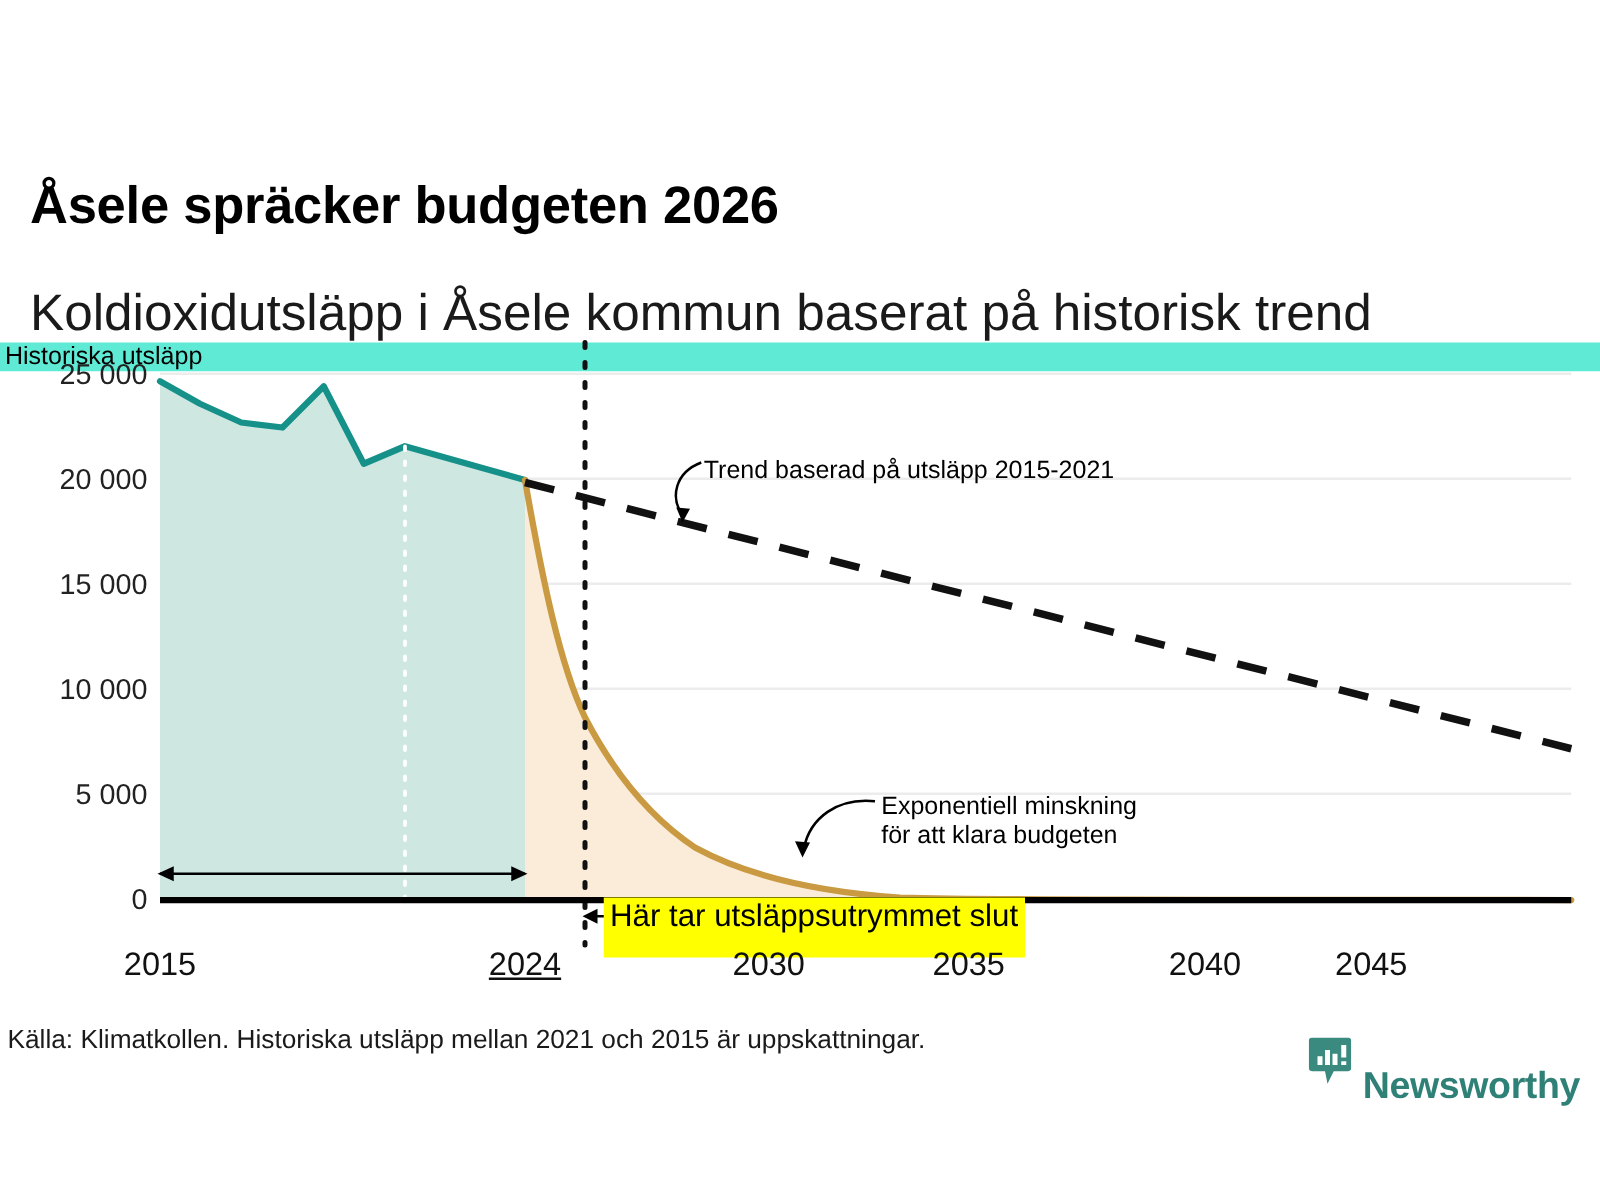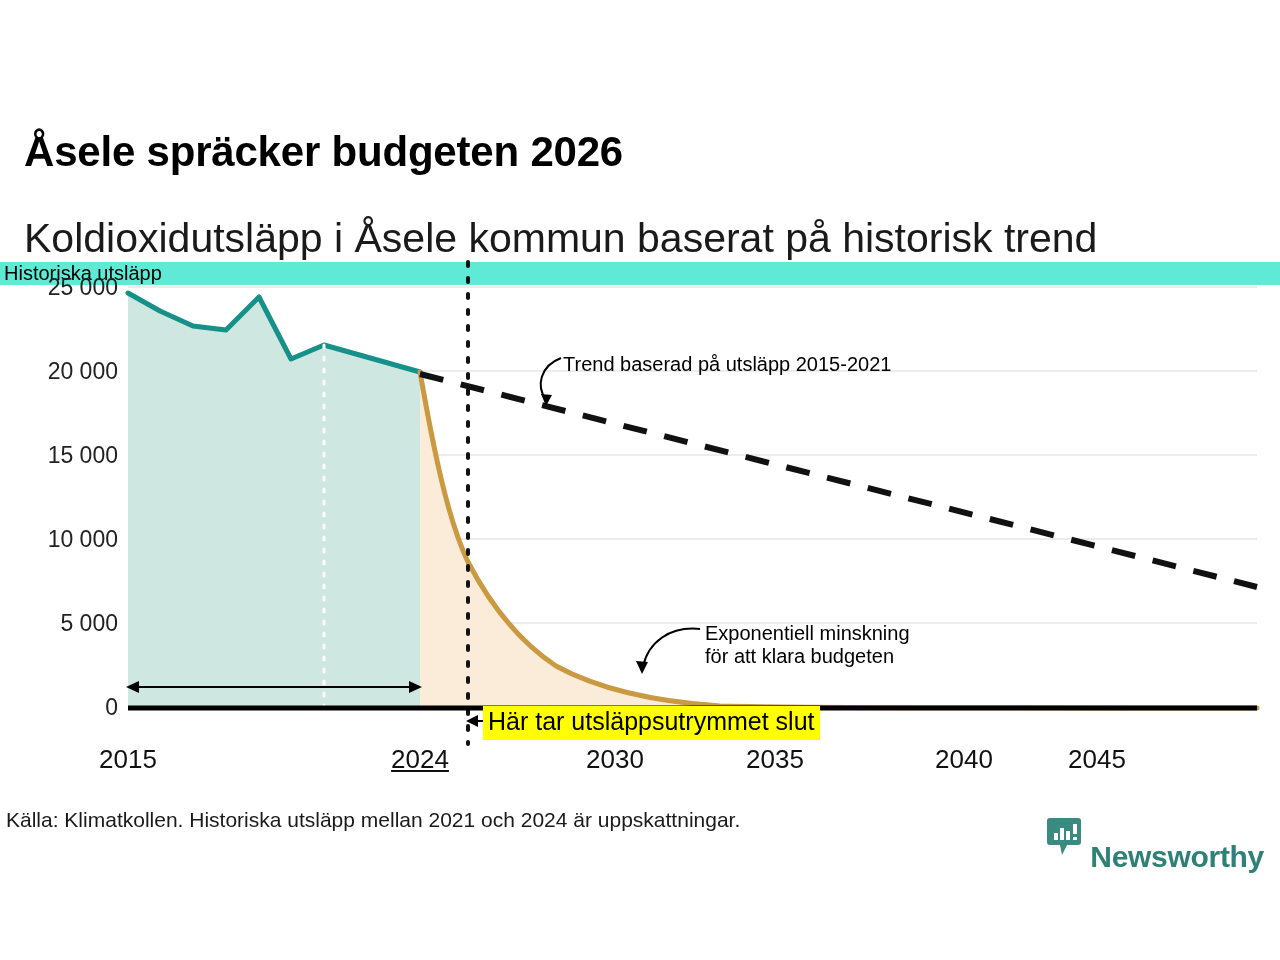--- a/index.html
+++ b/index.html
@@ -3,21 +3,21 @@
 <meta charset="utf-8">
 <style>
   html,body{margin:0;padding:0;}
   body{
     width:1280px;height:960px;
     background:#ffffff;
     font-family:"Liberation Sans", sans-serif;
     overflow:hidden;
     position:relative;
   }
-  .page{position:absolute;left:0;top:0;width:1280px;height:776px;}
+  .page{position:absolute;left:0;top:12px;width:1280px;height:776px;}
 
   
   .title{
     position:absolute;left:24px;top:128px;
     font-size:42px;font-weight:bold;color:#000000;
     letter-spacing:-0.2px;white-space:nowrap;
   }
   .subtitle{
     position:absolute;left:24px;top:215px;
     font-size:41px;font-weight:normal;color:#1a1a1a;
@@ -51,21 +51,21 @@
   }
   .ann-trend{left:563px;top:91px;}
   .ann-exp{left:705px;top:360px;}
   .ann-hist{
     left:186px;top:406px;font-size:20px;color:#000;
     background:#5eead4;padding:0 4px;
   }
   .ann-slut{
     position:absolute;left:483px;top:444px;
     font-size:25px;color:#000000;background:#ffff00;
-    padding:1px 5px 4px 5px;white-space:nowrap;
+    padding:1px 5px 18px 5px;white-space:nowrap;
   }
 
   
   .source{
     position:absolute;left:6px;top:808px;
     font-size:21px;color:#1a1a1a;white-space:nowrap;
   }
   .logo{
     position:absolute;right:16px;top:800px;
     display:flex;align-items:center;gap:9px;
@@ -153,21 +153,21 @@
       <div class="xtick" style="left:128px;">2015</div>
       <div class="xtick" style="left:420px;text-decoration:underline;">2024</div>
       <div class="xtick" style="left:615px;">2030</div>
       <div class="xtick" style="left:775px;">2035</div>
       <div class="xtick" style="left:936px;margin-left:28px;">2040</div>
       <div class="xtick" style="left:1097px;">2045</div>
     </div>
 
   </div>
 
-  <div class="source">Källa: Klimatkollen. Historiska utsläpp mellan 2021 och 2024 är uppskattningar.</div>
+  <div class="source">Källa: Klimatkollen. Historiska utsläpp mellan 2021 och 2015 är uppskattningar.</div>
 
   <div class="logo">
     <span class="logo-mark">
       <svg width="34" height="38" viewBox="0 0 34 38">
         <path d="M3,0 H31 A3,3 0 0 1 34,3 V24 A3,3 0 0 1 31,27 H20 L15,37 L13,27 H3 A3,3 0 0 1 0,24 V3 A3,3 0 0 1 3,0 Z" fill="#3a8a80"></path>
         <rect x="7" y="15" width="4" height="7" fill="#ffffff"></rect>
         <rect x="13" y="10" width="4" height="12" fill="#ffffff"></rect>
         <rect x="19" y="13" width="4" height="9" fill="#ffffff"></rect>
         <rect x="26" y="6" width="4" height="10" fill="#ffffff"></rect>
         <rect x="26" y="19" width="4" height="3" fill="#ffffff"></rect>

